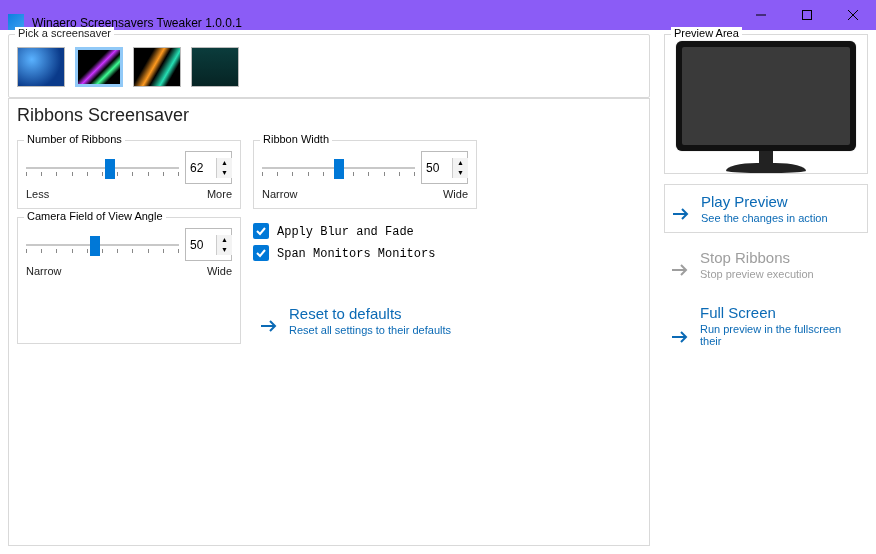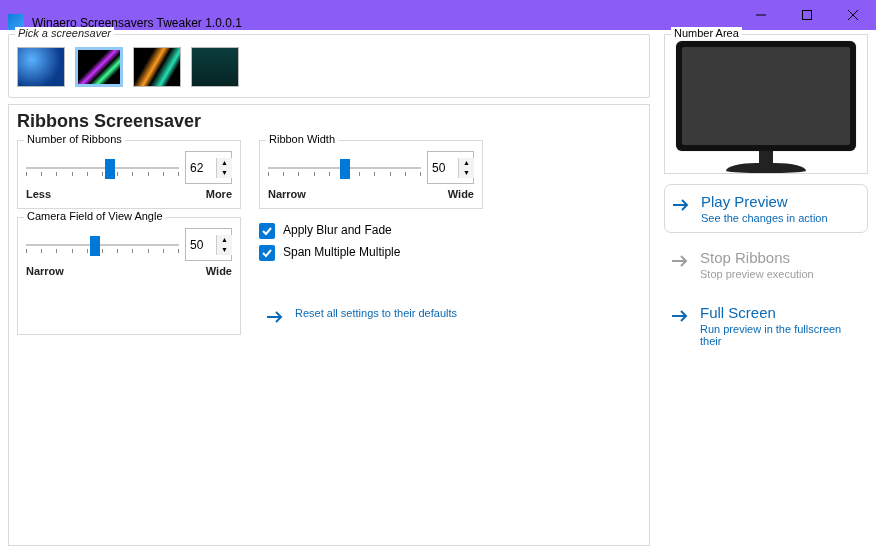--- a/index.html
+++ b/index.html
@@ -40,57 +40,56 @@
   height: calc(100% - 30px);
 }
 .left-col { flex: 1; display: flex; flex-direction: column; }
 .right-col { width: 204px; display: flex; flex-direction: column; gap: 8px; }
 
 .fieldset {
   border: 1px solid #d9d9d9;
   border-radius: 2px;
   padding: 10px 8px 8px 8px;
   position: relative;
-  margin-bottom: 6px;
-  font-style: italic;
 }
 .fieldset > .legend {
   position: absolute;
   top: -8px; left: 6px;
   background: #fff;
   padding: 0 3px;
   font-size: 11px;
   color: #222;
 }
 .section-title {
   font-size: 18px;
-  font-weight: 700;
+  font-weight: 400;
   color: #222;
   margin-top: -2px;
+  margin-bottom: 6px;
 }
 
 .thumbs { display: flex; gap: 10px; padding: 2px 0 2px 0; }
 .thumb {
   width: 48px; height: 40px;
   border: 1px solid #bbb;
   cursor: pointer;
   background-size: cover;
 }
 .thumb.selected { border: 3px solid #91c9f7; }
 
 .panel {
   border: 1px solid #d9d9d9;
   padding: 8px;
   display: flex;
   flex-direction: column;
   gap: 8px;
 }
 .row-controls {
   display: flex;
-  gap: 18px;
+  gap: 12px;
 }
 .control-group {
   border: 1px solid #d9d9d9;
   padding: 10px 8px 8px 8px;
   position: relative;
   width: 224px;
 }
 .control-group .legend {
   position: absolute;
   top: -8px; left: 6px;
@@ -148,43 +147,42 @@
   background: #f3f3f3;
   cursor: pointer;
   font-size: 7px;
   line-height: 1;
 }
 .labels-row {
   display: flex; justify-content: space-between;
   font-size: 11px;
   color: #222;
   margin-top: 4px;
-  font-weight: bold;
 }
 
 .checkbox-row {
-  display: flex; align-items: flex-start; gap: 8px;
+  display: flex; align-items: flex-end; gap: 8px;
   margin-bottom: 6px;
+  font-family: Liberation Mono, monospace;
 }
 .checkbox {
   width: 16px; height: 16px;
   background: #0078d7;
   display: flex; align-items: center; justify-content: center;
   cursor: pointer;
   border-radius: 2px;
 }
 .checkbox svg { width: 10px; height: 10px; }
 
 .col2-inner { display: flex; flex-direction: column; padding-top: 6px; }
 
 .action-link {
-  display: flex; align-items: flex-start; gap: 10px;
+  display: flex; align-items: flex-end; gap: 10px;
   padding: 8px 6px;
   cursor: pointer;
-  border-radius: 7px;
 }
 .action-link.card { border: 1px solid #d9d9d9; }
 .action-arrow {
   width: 20px; height: 20px; flex-shrink: 0;
   margin-top: 2px;
 }
 .action-text { display: flex; flex-direction: column; }
 .action-title { font-size: 15px; font-weight: 400; }
 .action-sub { font-size: 11px; margin-top: 2px; }
 .enabled .action-title { color: #0b6ab5; }
@@ -383,41 +381,42 @@
                 </svg>
             </div>
             <span>Apply Blur and Fade</span>
           </div>
           <div class="checkbox-row">
             <div class="checkbox">
               <svg viewBox="0 0 10 10">
                   <polyline points="1,5 4,8 9,2" fill="none" stroke="#fff" stroke-width="2"></polyline>
                 </svg>
             </div>
-            <span>Span Multiple Multiple</span>
+            <span>Span Monitors Monitors</span>
           </div>
 
           <div class="action-link enabled" style="margin-top:30px">
             <svg class="action-arrow" viewBox="0 0 20 20">
                 <line x1="2" y1="10" x2="16" y2="10" stroke="#0b6ab5" stroke-width="2"></line>
                 <polyline points="11,5 16,10 11,15" fill="none" stroke="#0b6ab5" stroke-width="2"></polyline>
               </svg>
             <div class="action-text">
+              <span class="action-title">Reset to defaults</span>
               <span class="action-sub">Reset all settings to their defaults</span>
             </div>
           </div>
         </div>
       </div>
 
     </div>
   </div>
 
   <div class="right-col">
     <div class="preview-frame">
-      <span class="legend">Number Area</span>
+      <span class="legend">Preview Area</span>
       <div class="monitor">
         <div class="monitor-bezel">
             <div class="monitor-screen"></div>
           </div>
         <div class="monitor-neck"></div>
         <div class="monitor-base"></div>
       </div>
     </div>
 
     <div class="action-link card enabled">

